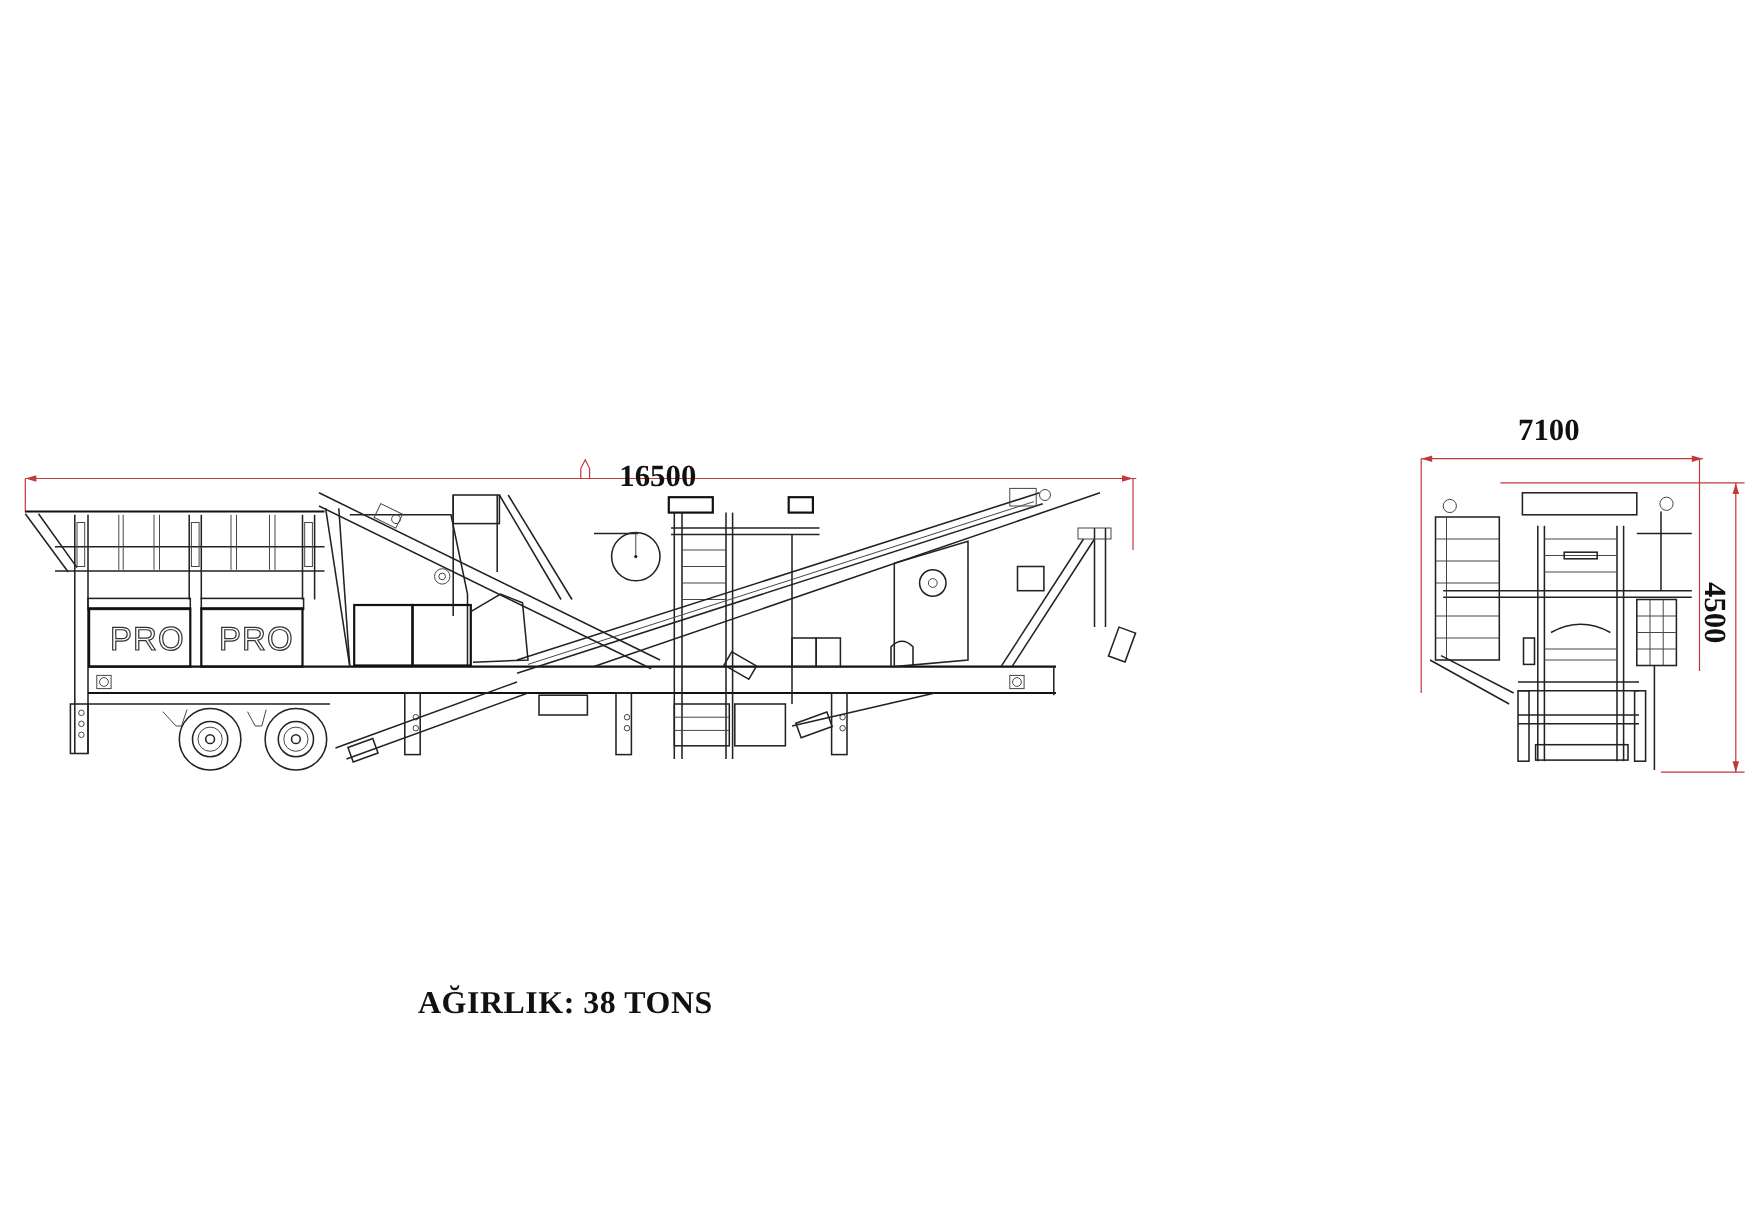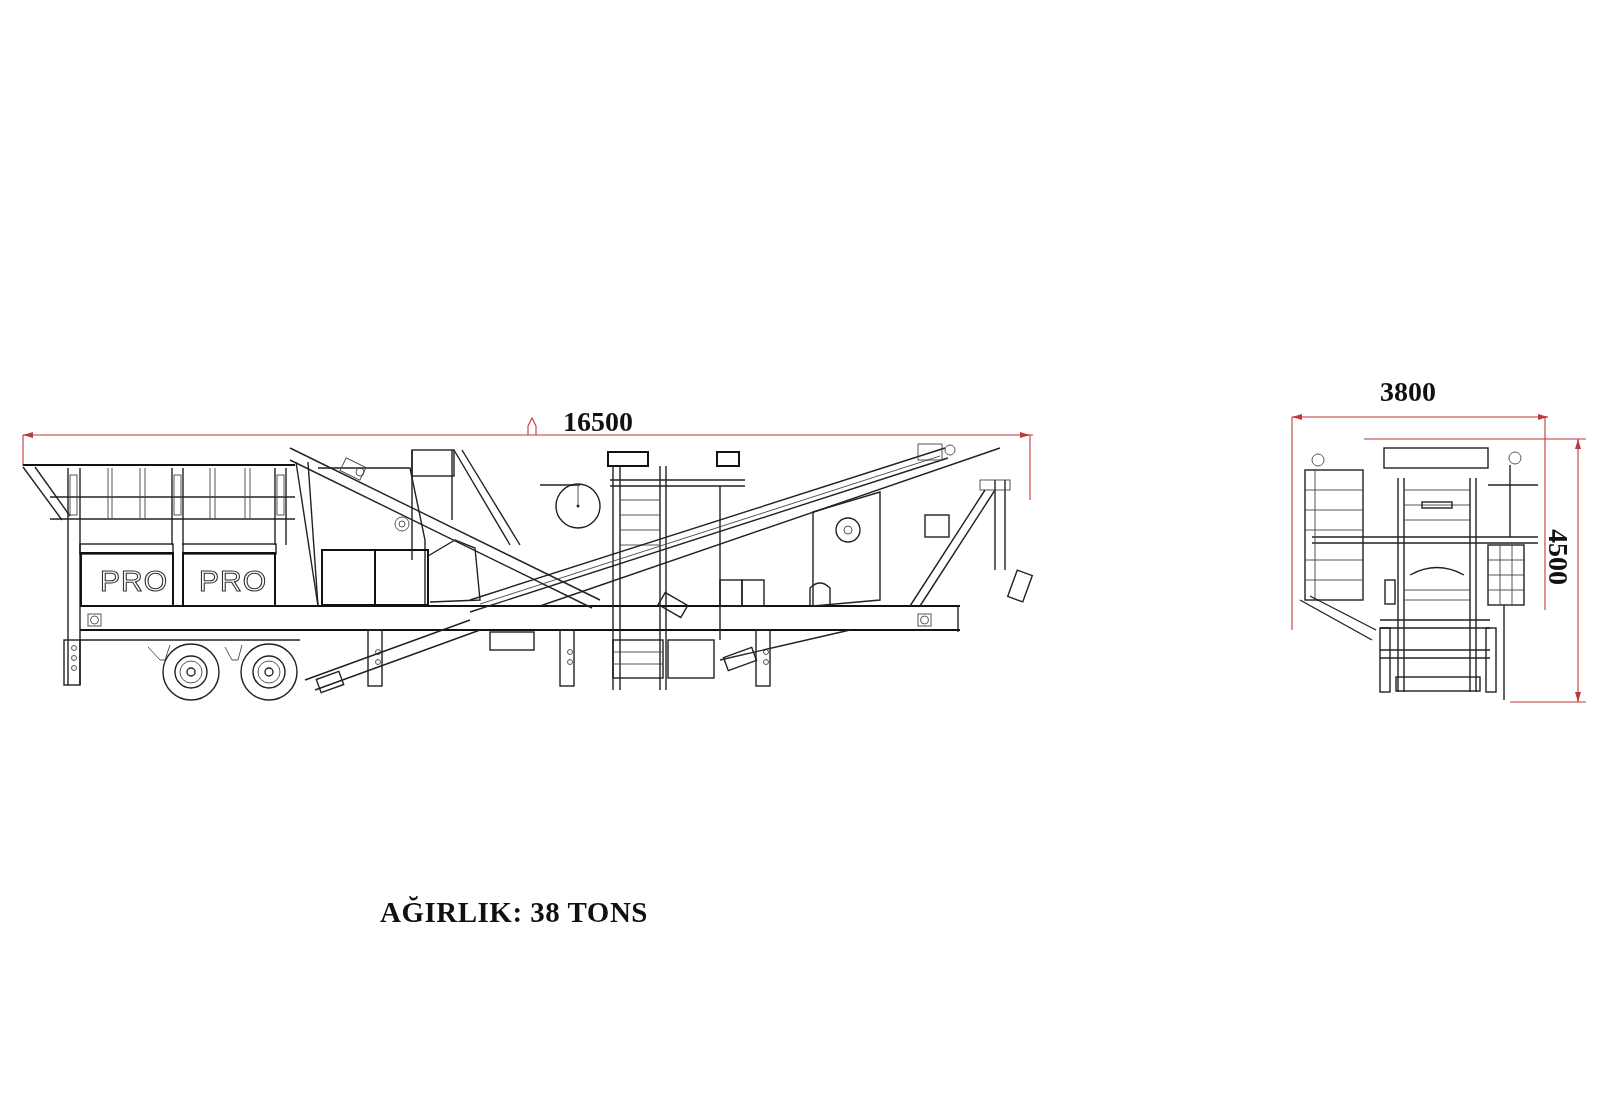--- a/index.html
+++ b/index.html
@@ -1,19 +1,19 @@
 <!DOCTYPE html>
 <html><head>
 <meta charset="utf-8">
 <style>
   html, body { margin: 0; padding: 0; background: #ffffff; }
   body { width: 1600px; height: 1114px; position: relative; overflow: hidden; font-family: "Liberation Serif", "DejaVu Serif", serif; }
   #drawing { position: absolute; left: 0; top: 0; width: 1600px; height: 1114px; }
   .lbl { position: absolute; font-family: "Liberation Serif", "DejaVu Serif", serif; font-weight: bold; color: #111; white-space: nowrap; }
-  #dim-length { left: 563px; top: 406px; font-size: 28px; }
+  #dim-length { left: 563px; top: 418px; font-size: 28px; }
   #dim-width { left: 1380px; top: 376px; font-size: 28px; }
   #dim-height { left: 1558px; top: 557px; font-size: 28px; transform: translate(-50%,-50%) rotate(90deg); transform-origin: center; }
   #weight { left: 380px; top: 896px; font-size: 29px; letter-spacing: 0.5px; }
   .ln { stroke: #222; stroke-width: 1.4; fill: none; }
   .thin { stroke: #444; stroke-width: 0.9; fill: none; }
   .thick { stroke: #111; stroke-width: 2; fill: none; }
   .dim { stroke: #c0393b; stroke-width: 1.1; fill: none; }
   .pro { font-family: "Liberation Sans", "DejaVu Sans", sans-serif; font-size: 30px; fill: #fff; stroke: #333; stroke-width: 1.1; letter-spacing: 1px; }
 </style>
 </head>
@@ -263,15 +263,15 @@
       <line class="thin" x1="1488" y1="590" x2="1524" y2="590"></line>
       <line class="ln" x1="1488" y1="485" x2="1538" y2="485"></line>
       <line class="ln" x1="1510" y1="465" x2="1510" y2="537"></line>
       <circle class="thin" cx="1515" cy="458" r="6"></circle>
       <line class="ln" x1="1504" y1="605" x2="1504" y2="700"></line>
     </g>
   </g>
 </svg>
 
 <div class="lbl" id="dim-length">16500</div>
-<div class="lbl" id="dim-width">3800</div>
+<div class="lbl" id="dim-width">7100</div>
 <div class="lbl" id="dim-height">4500</div>
 <div class="lbl" id="weight">AĞIRLIK: 38 TONS</div>
 
 </body></html>

